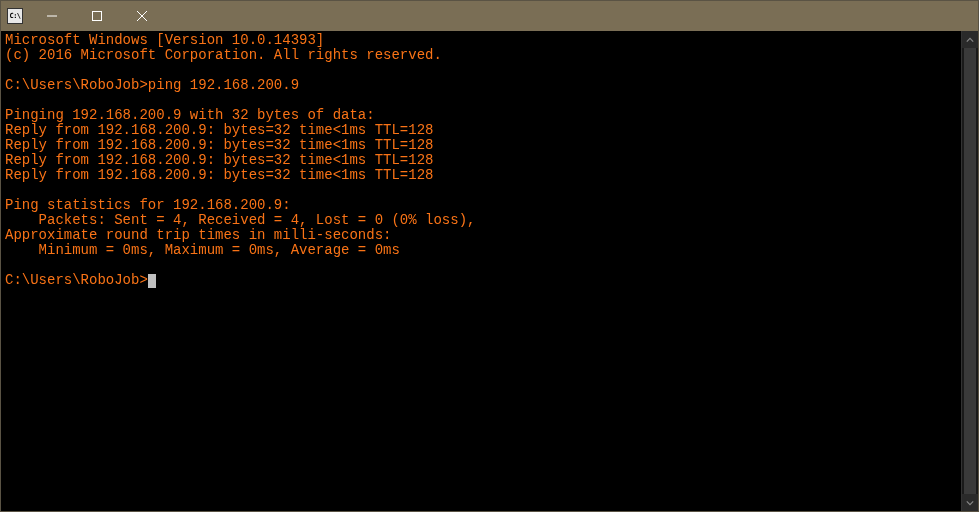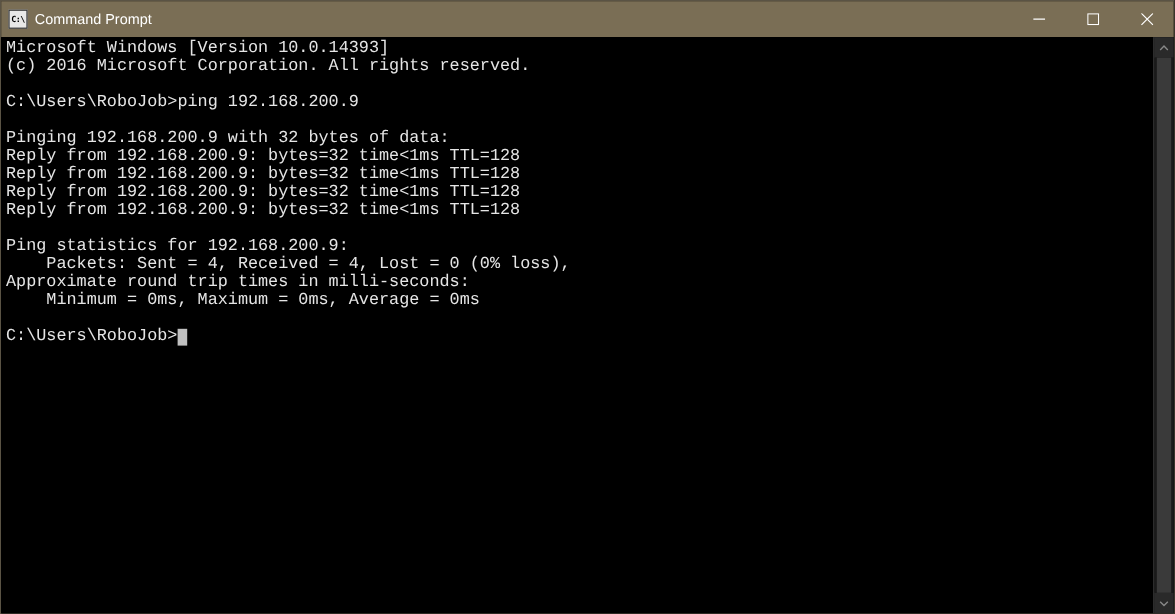--- a/index.html
+++ b/index.html
@@ -73,21 +73,21 @@
     }
     .content-area {
       flex: 1;
       display: flex;
       background: #000;
       position: relative;
     }
     .terminal {
       flex: 1;
       background: #000;
-      color: #e5e5e5;
+      color: #f97316;
       font-family: Consolas, "Courier New", monospace;
       font-size: 14px;
       line-height: 15px;
       padding: 2px 4px;
       white-space: pre;
       overflow: hidden;
     }
     .scrollbar {
       width: 17px;
       background: #1a1a1a;
@@ -134,21 +134,20 @@
     }
   </style>
 </head>
 <body>
 
 <div class="window">
   <div class="titlebar">
     <div class="titlebar-icon">
       <span class="titlebar-icon-inner">C:\</span>
     </div>
-    <div class="titlebar-title">Command Prompt</div>
     <div class="titlebar-buttons">
       <div class="titlebar-btn">
         <svg viewBox="0 0 10 10">
             <line x1="0" y1="5" x2="10" y2="5" stroke="#fff" stroke-width="1"></line>
           </svg>
       </div>
       <div class="titlebar-btn">
         <svg viewBox="0 0 10 10">
             <rect x="0.5" y="0.5" width="9" height="9" fill="none" stroke="#fff" stroke-width="1"></rect>
           </svg>

